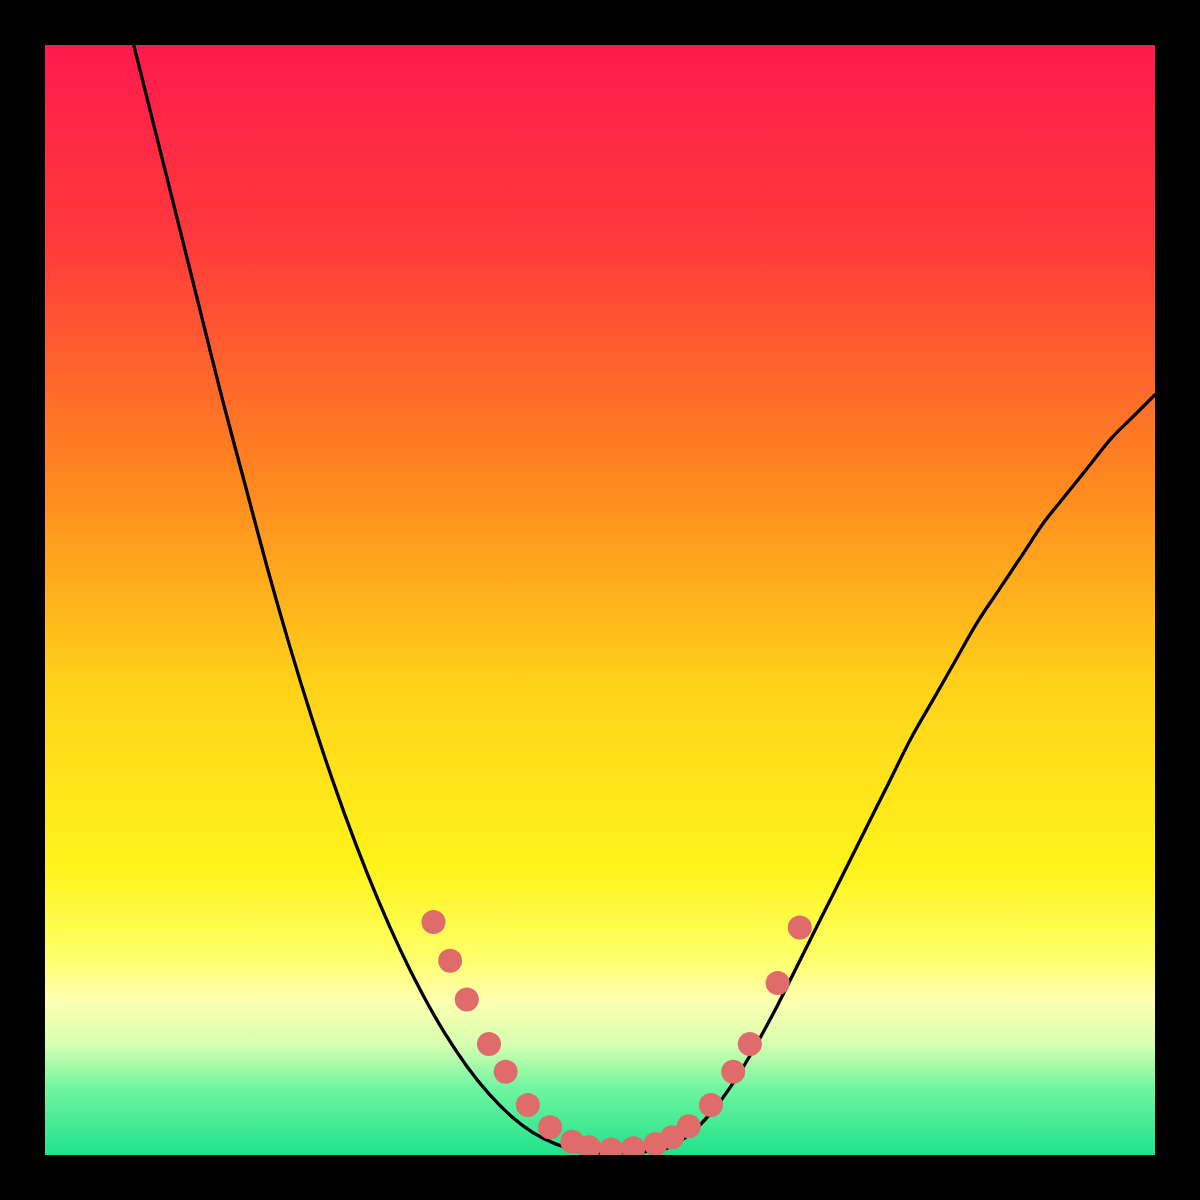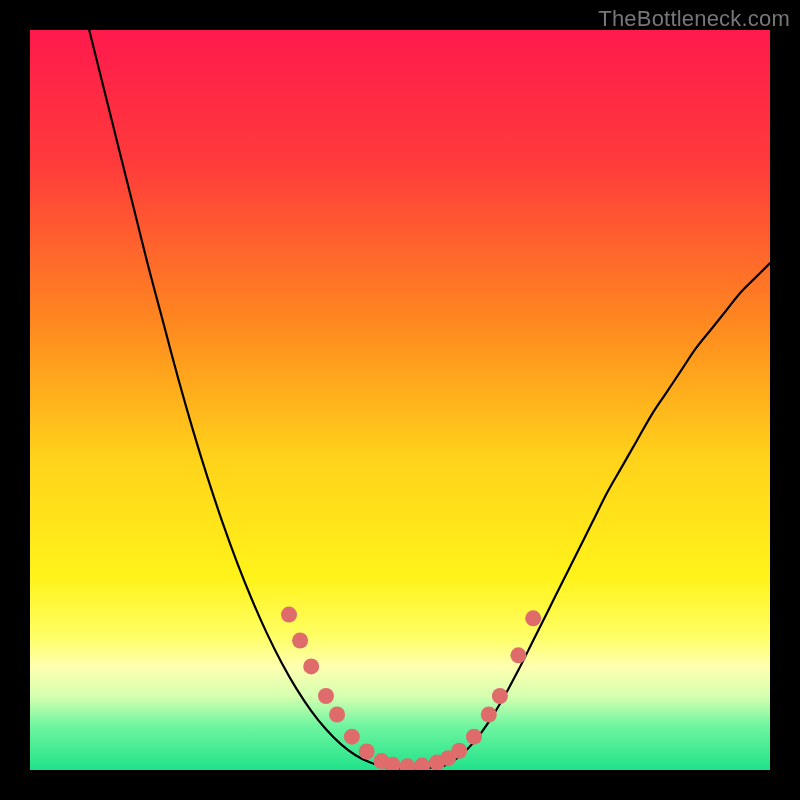--- a/index.html
+++ b/index.html
@@ -83,14 +83,13 @@
         <circle cx="407.00000000000006" cy="732.6" r="8" fill="#e06b6b"></circle>
         <circle cx="418.09999999999997" cy="728.16" r="8" fill="#e06b6b"></circle>
         <circle cx="429.2" cy="720.76" r="8" fill="#e06b6b"></circle>
         <circle cx="444" cy="706.7" r="8" fill="#e06b6b"></circle>
         <circle cx="458.8" cy="684.5" r="8" fill="#e06b6b"></circle>
         <circle cx="469.90000000000003" cy="666" r="8" fill="#e06b6b"></circle>
         <circle cx="488.40000000000003" cy="625.3" r="8" fill="#e06b6b"></circle>
         <circle cx="503.20000000000005" cy="588.3" r="8" fill="#e06b6b"></circle>
       </svg>
   </div>
-  <div class="watermark">TheBottleneck.com</div>
 </div>
 
 </body></html>

